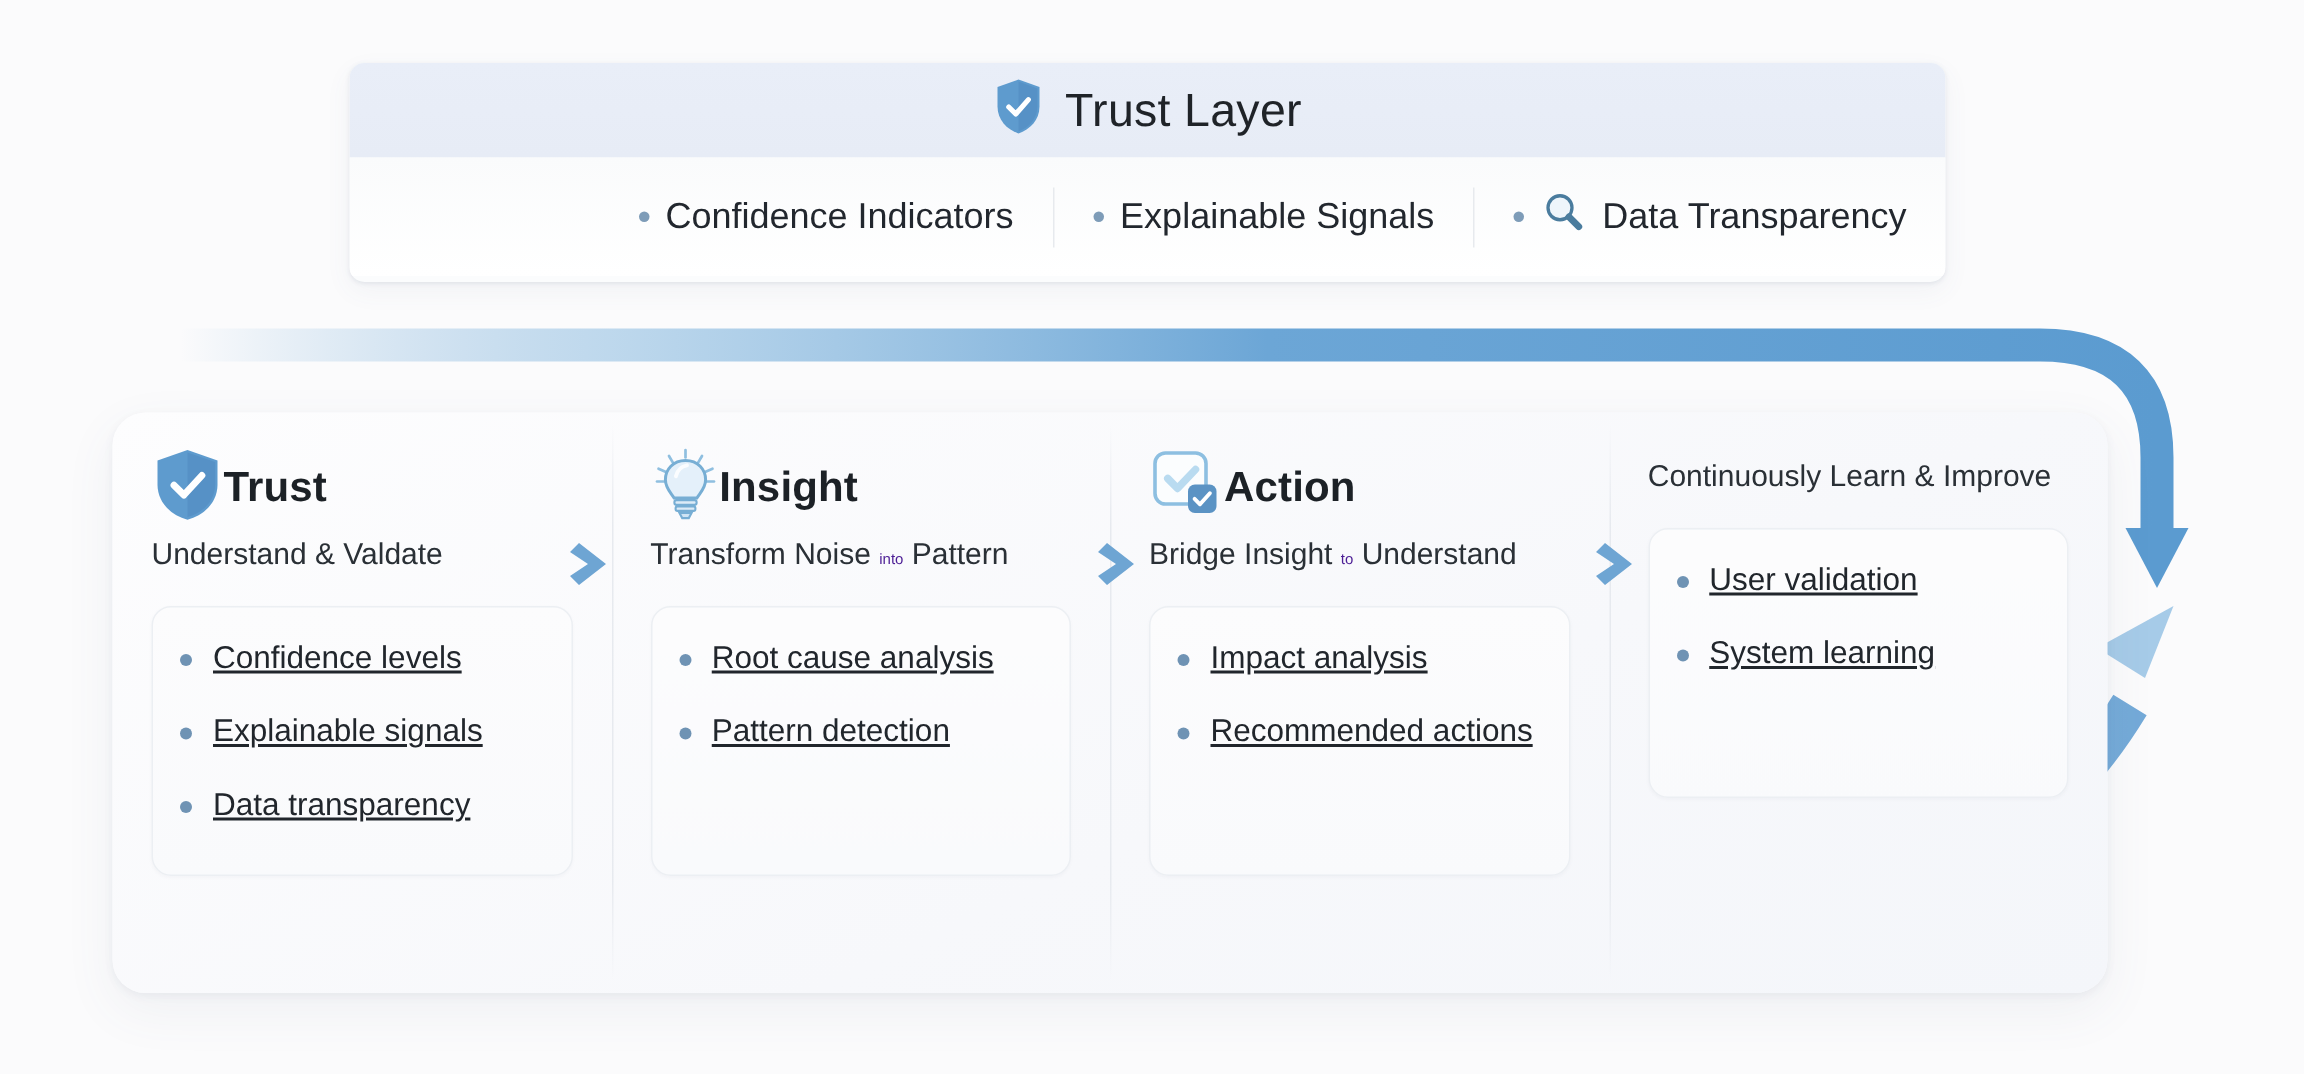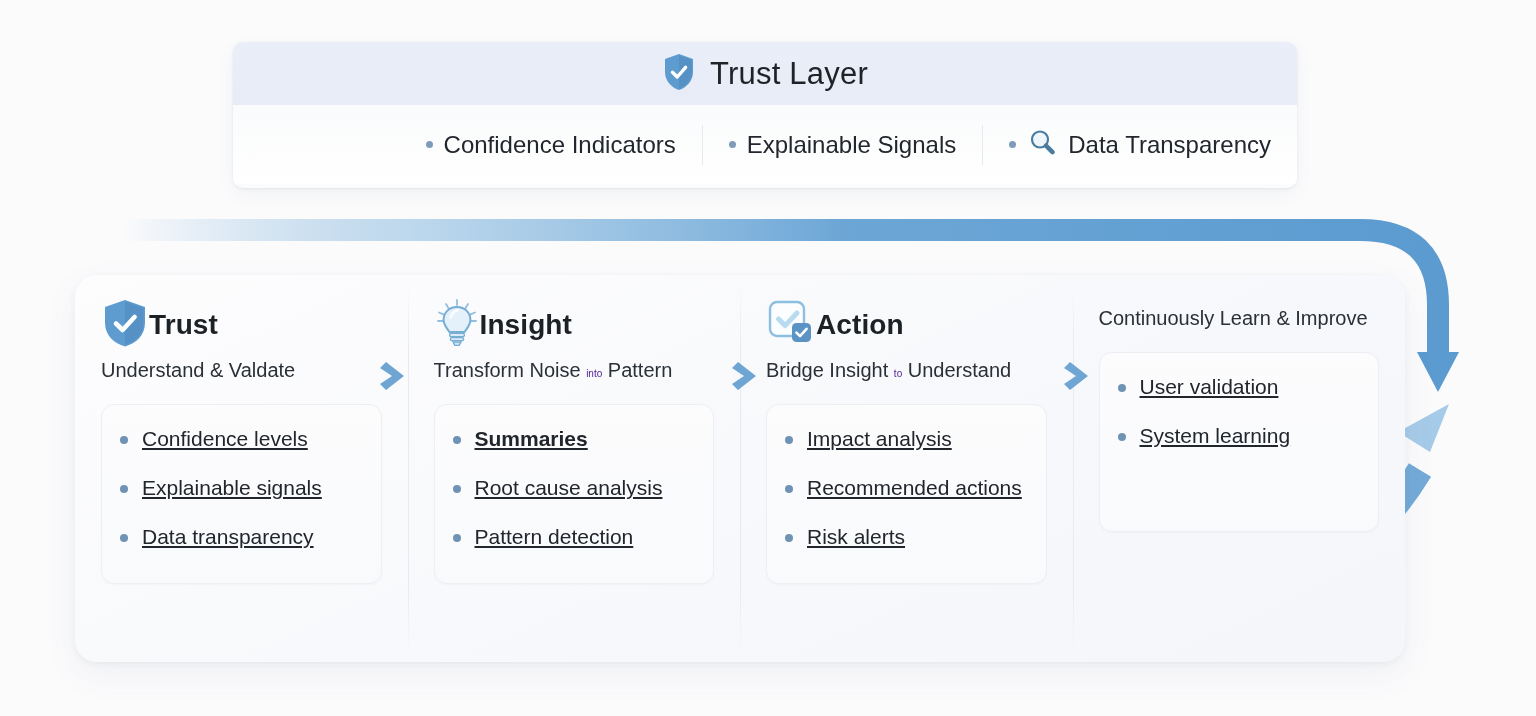--- a/index.html
+++ b/index.html
@@ -225,24 +225,20 @@
             <rect x="16.4" y="40.6" width="13.2" height="3" rx="1.3" fill="#dcebf7" stroke="#77aed4" stroke-width="1.4"></rect>
             <path d="M19 45 H27 L25.2 48.4 H20.8 Z" fill="#cfe4f4" stroke="#77aed4" stroke-width="1.4"></path>
           </svg>
         </span>
         <span class="col-title">Insight</span>
       </div>
       <div class="col-sub">
         <span>Transform Noise </span><span class="sm">into</span><span> Pattern</span>
       </div>
       <div class="col-card">
-        <div class="bullet strong">
-          <span class="bd"></span>
-          <span>Summaries</span>
-        </div>
         <div class="bullet">
           <span class="bd"></span>
           <span>Root cause analysis</span>
         </div>
         <div class="bullet">
           <span class="bd"></span>
           <span>Pattern detection</span>
         </div>
       </div>
     </div>
@@ -264,24 +260,20 @@
       </div>
       <div class="col-card">
         <div class="bullet">
           <span class="bd"></span>
           <span>Impact analysis</span>
         </div>
         <div class="bullet">
           <span class="bd"></span>
           <span>Recommended actions</span>
         </div>
-        <div class="bullet">
-          <span class="bd"></span>
-          <span>Risk alerts</span>
-        </div>
       </div>
     </div>
 
     <div class="col">
       <div class="col-sub">
         <span>Continuously Learn &amp; Improve</span><span class="sm"></span><span></span>
       </div>
       <div class="col-card">
         <div class="bullet">
           <span class="bd"></span>

